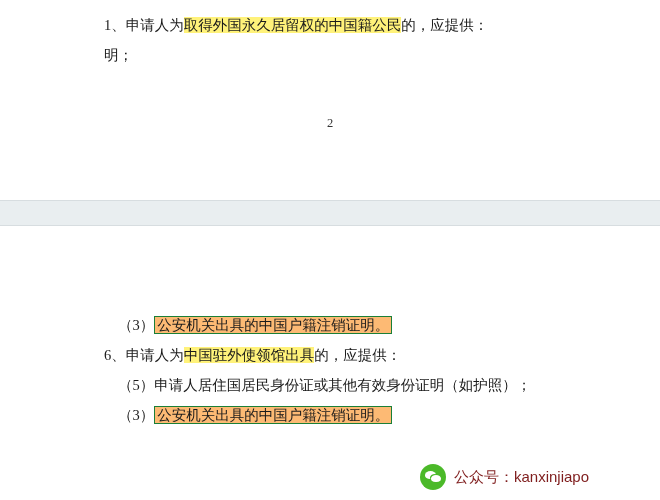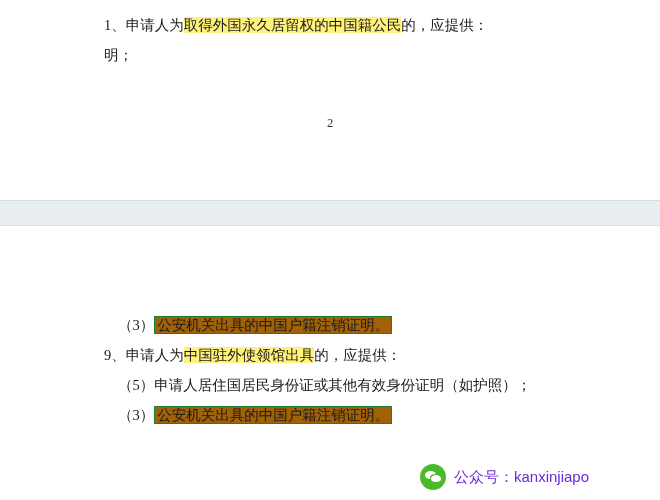--- a/index.html
+++ b/index.html
@@ -42,21 +42,21 @@
     line-height: 30px;
     white-space: nowrap;
   }
   .indent-1 { padding-left: 104px; }
   .indent-2 { padding-left: 118px; }
   .indent-hang { padding-left: 104px; }
   .hl-yellow {
     background: #fff27a;
   }
   .hl-green {
-    background: #a16207;
+    background: #fdba74;
     border: 1px solid #1a7f37;
     padding: 0 2px;
   }
   .pagenum {
     text-align: center;
     font-size: 12.5px;
     color: #333;
     margin-top: 46px;
   }
   
@@ -93,41 +93,41 @@
     top: 11px;
     width: 10px;
     height: 7px;
     border-radius: 50% 50% 45% 45%;
     background: #ffffff;
     box-shadow: -1px -1px 0 0 #4bb929;
   }
   .footer-text {
     font-family: "Liberation Sans", sans-serif;
     font-size: 15px;
-    color: #6d28d9;
+    color: #7f1d1d;
     white-space: nowrap;
   }
 </style>
 </head>
 <body>
 
 <div class="page page-top">
   <div id="page-one-body">
       <div class="line indent-1"><span>1、申请人为</span><span class="hl-yellow">取得外国永久居留权的中国籍公民</span><span>的，应提供：</span></div>
       <div class="line indent-hang"><span>明；</span></div>
     </div>
   <div class="pagenum">2</div>
 </div>
 
 <div class="page-gap"></div>
 
 <div class="page page-bottom">
   <div id="page-two-body">
       <div class="line indent-2"><span>（3）</span><span class="hl-green">公安机关出具的中国户籍注销证明。</span></div>
-      <div class="line indent-1"><span>9、申请人为</span><span class="hl-yellow">中国驻外使领馆出具</span><span>的，应提供：</span></div>
+      <div class="line indent-1"><span>6、申请人为</span><span class="hl-yellow">中国驻外使领馆出具</span><span>的，应提供：</span></div>
       <div class="line indent-2"><span>（5）申请人居住国居民身份证或其他有效身份证明（如护照）；</span></div>
       <div class="line indent-2"><span>（3）</span><span class="hl-green">公安机关出具的中国户籍注销证明。</span></div>
     </div>
 
   <div class="footer-badge">
     <span class="wechat-icon"></span>
     <span class="footer-text">公众号：kanxinjiapo</span>
   </div>
 </div>
 

